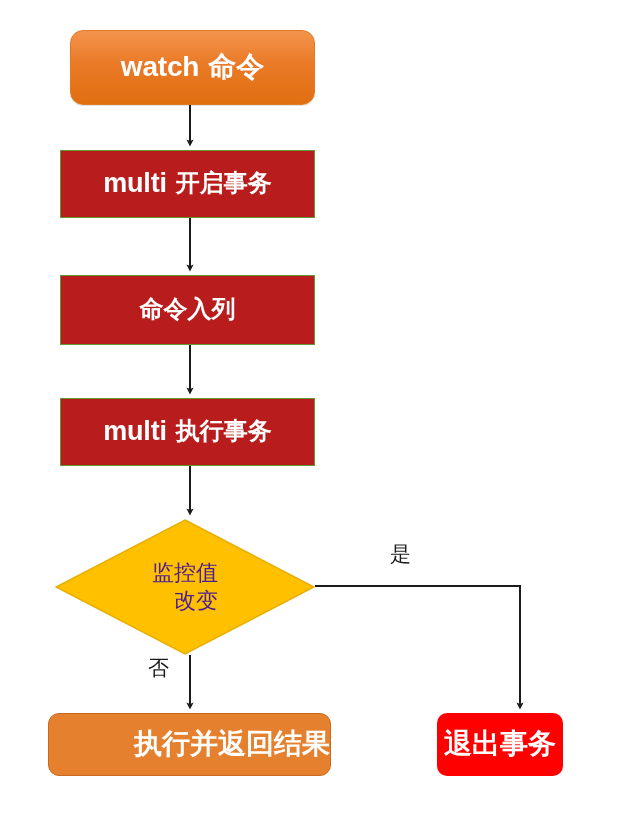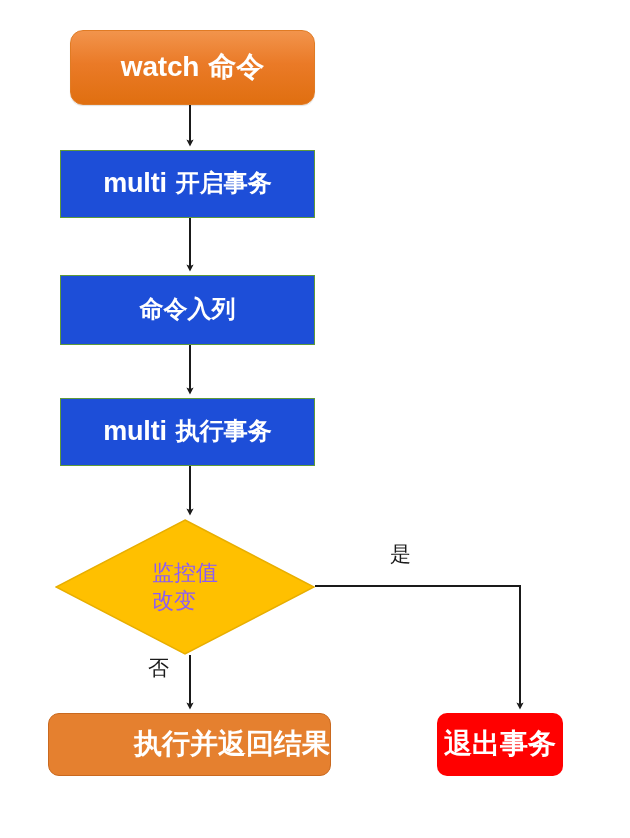--- a/index.html
+++ b/index.html
@@ -56,21 +56,21 @@
     box-shadow: 0 1px 1px rgba(0,0,0,0.12);
     font-size: 28px;
   }
   #node-start .mono-bold { font-size: 28px; }
   #node-start .cn { font-size: 28px; }
 
   
   .proc {
     left: 60px;
     width: 255px;
-    background: #1d4ed8;
+    background: #b91c1c;
     border: 1px solid #5f9a3a;
     font-size: 27px;
   }
   #node-multi { top: 150px;  height: 68px; }
   #node-queue { top: 275px;  height: 70px; }
   #node-exec  { top: 398px;  height: 68px; }
 
   .proc .mono-bold { font-size: 27px; }
   .proc .cn { font-size: 24px; }
 
@@ -86,23 +86,23 @@
   #node-decision .diamond-shape {
     position: absolute;
     left: 0; top: 0;
     width: 100%; height: 100%;
   }
   #node-decision .diamond-label {
     position: relative;
     z-index: 2;
     font-family: "Liberation Serif", "DejaVu Serif", serif;
     font-size: 22px;
-    color: #8b5cf6;
+    color: #4c1d95;
     line-height: 1.28;
-    text-align: left;
+    text-align: right;
   }
 
   
   #node-result {
     left: 48px;
     top: 713px;
     width: 283px;
     height: 63px;
     border-radius: 11px;
     background: #e5802f;

